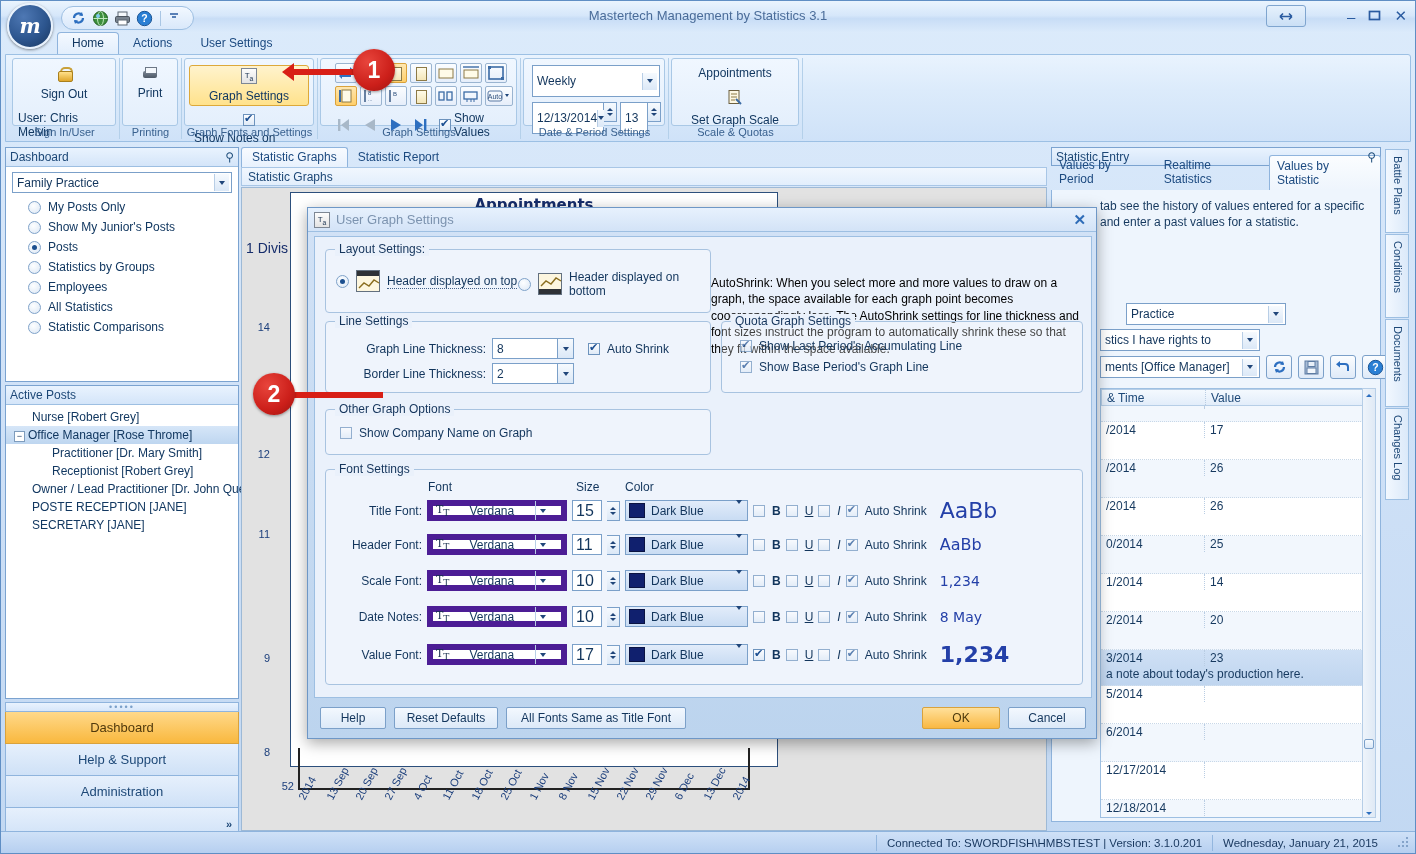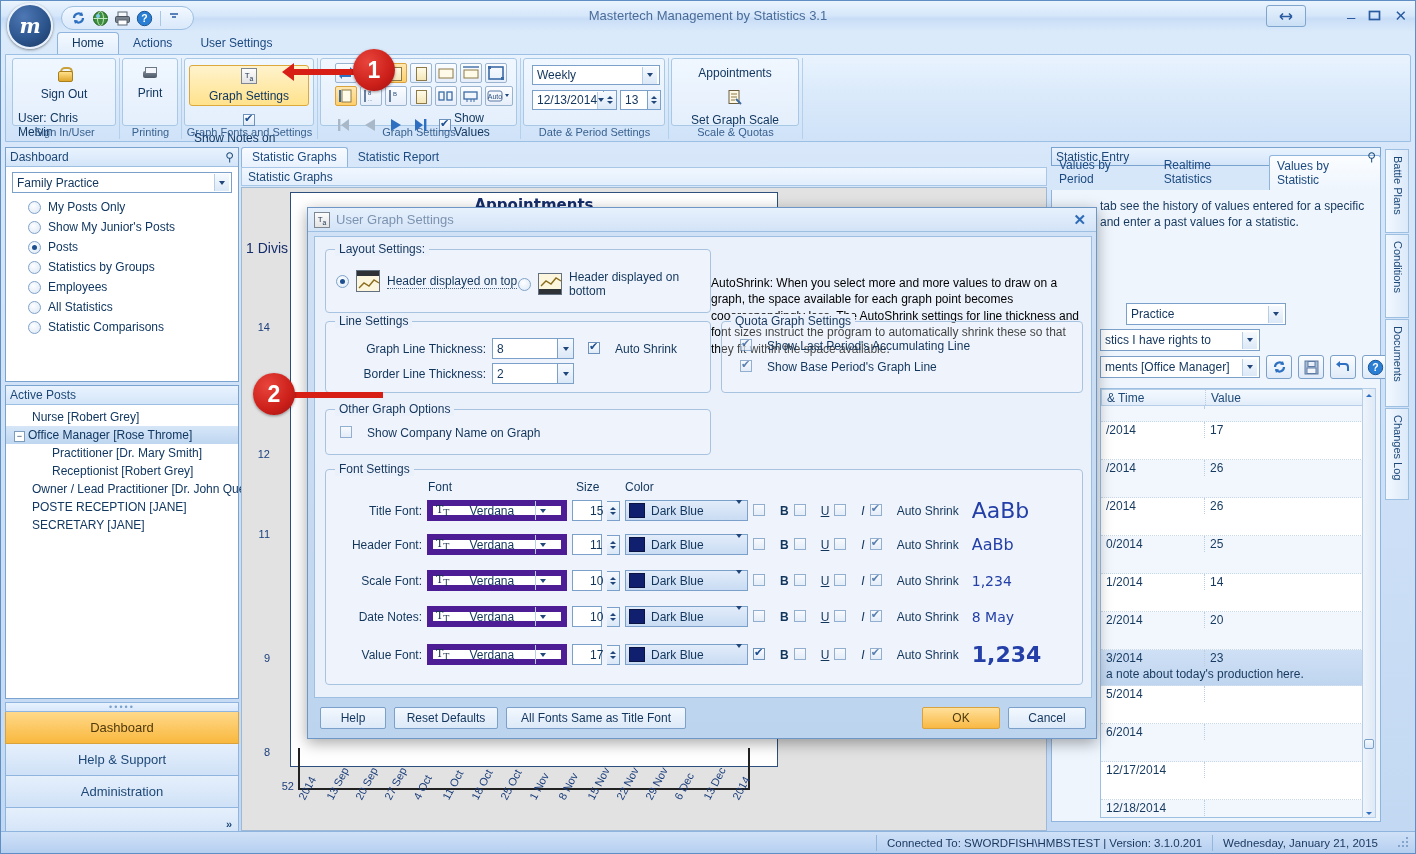--- a/index.html
+++ b/index.html
@@ -72,21 +72,21 @@
 
   .gs-grid { position:absolute; left:14px; top:4px; display:flex; flex-direction:column; gap:3px; }
   .gs-row { display:flex; gap:3px; align-items:center; }
   .gico { width:22px; height:20px; border:1px solid #9ab4d0; border-radius:2px;
      background:linear-gradient(180deg,#fbfdff,#e6eefa); position:relative; }
   .gico.sel { background:linear-gradient(180deg,#ffe7b0,#ffcf6b); border-color:#d9a23c; }
   .gico .pg { position:absolute; left:5px; top:3px; width:11px; height:14px;
      background:linear-gradient(180deg,#fffbe8,#f4e6b8); border:1px solid #8d7a46; }
   .arw { width:22px; height:18px; position:relative; }
 
-  .cbo { height:20px; border:1px solid #7ba0c9; background:#fff; display:flex; align-items:center;
+  .cbo { height:32px; border:1px solid #7ba0c9; background:#fff; display:flex; align-items:center;
      padding:0 2px 0 4px; font-size:12px; color:#12355c; position:relative; }
   .cbo .dd { margin-left:auto; width:15px; height:17px; border-left:1px solid #b8cee6;
      background:linear-gradient(180deg,#f6fafe,#dbe8f7); display:flex; align-items:center; justify-content:center; }
   .tri-d { width:0;height:0;border-left:3.5px solid transparent;border-right:3.5px solid transparent;border-top:4px solid #20467a; }
   .spin { width:13px; height:20px; border:1px solid #7ba0c9; border-left:none;
      background:linear-gradient(180deg,#f6fafe,#dbe8f7); display:flex; flex-direction:column;
      align-items:center; justify-content:center; gap:2px; }
   .tri-u { width:0;height:0;border-left:3px solid transparent;border-right:3px solid transparent;border-bottom:3.5px solid #20467a; }
   .tri-dn { width:0;height:0;border-left:3px solid transparent;border-right:3px solid transparent;border-top:3.5px solid #20467a; }
 
@@ -188,22 +188,22 @@
   .numdd { width:16px; height:21px; border:1px solid #7ba0c9; border-left:none;
      background:linear-gradient(180deg,#f6fafe,#dbe8f7); display:flex; align-items:center; justify-content:center; }
   .swatch { width:16px; height:15px; background:#10206e; border:1px solid #0a1342; flex:0 0 auto; }
   .colorbox { width:123px; height:21px; border:1px solid #7ba0c9;
      background:linear-gradient(180deg,#e2ecfa,#c9dcf3); display:flex; align-items:center;
      gap:6px; padding:0 2px 0 3px; font-size:12px; color:#12355c; }
   .fontbox { width:140px; height:21px; border:6px solid #4c1d95; background:#fff;
      display:flex; align-items:center; gap:20px; padding:0 12px 0 3px; font-size:12px; color:#12355c; }
   .ttico { font-family:"DejaVu Serif", serif; font-size:11px; color:#18304f; }
   .szbox { width:30px; height:21px; border:1px solid #7ba0c9; background:#fff;
-     display:flex; align-items:center; padding-left:17px; font-size:12px; color:#12355c; }
-  .fmtcb { display:flex; gap:15px; font-size:12px; color:#12355c; }
+     display:flex; align-items:center; padding-left:3px; font-size:16px; color:#12355c; }
+  .fmtcb { display:flex; align-items:center; gap:7px; font-size:12px; color:#12355c; }
   .preview { font-family:"DejaVu Sans", sans-serif; color:#2440a8; }
   .dlgfoot { position:absolute; left:6px; top:494px; width:778px; height:32px;
      display:flex; align-items:center; gap:8px; padding:0 6px; }
   .dbtn { height:22px; min-width:66px; padding:0 10px; border:1px solid #7ba0c9; border-radius:2px;
      background:linear-gradient(180deg,#f3f8fe,#dce9f8); font-size:12px; color:#12355c;
      display:flex; align-items:center; justify-content:center; }
   .dbtn.ok { background:linear-gradient(180deg,#ffe09a,#f9b843); border-color:#d9a23c; color:#4d3a0d; }
   .autoshrink-txt { position:absolute; font-size:12px; color:#000; line-height:16.4px; }
   .thumb { width:24px; height:22px; border:1px solid #63707f; background:#fdf6df;
      position:relative; flex:0 0 auto; }

